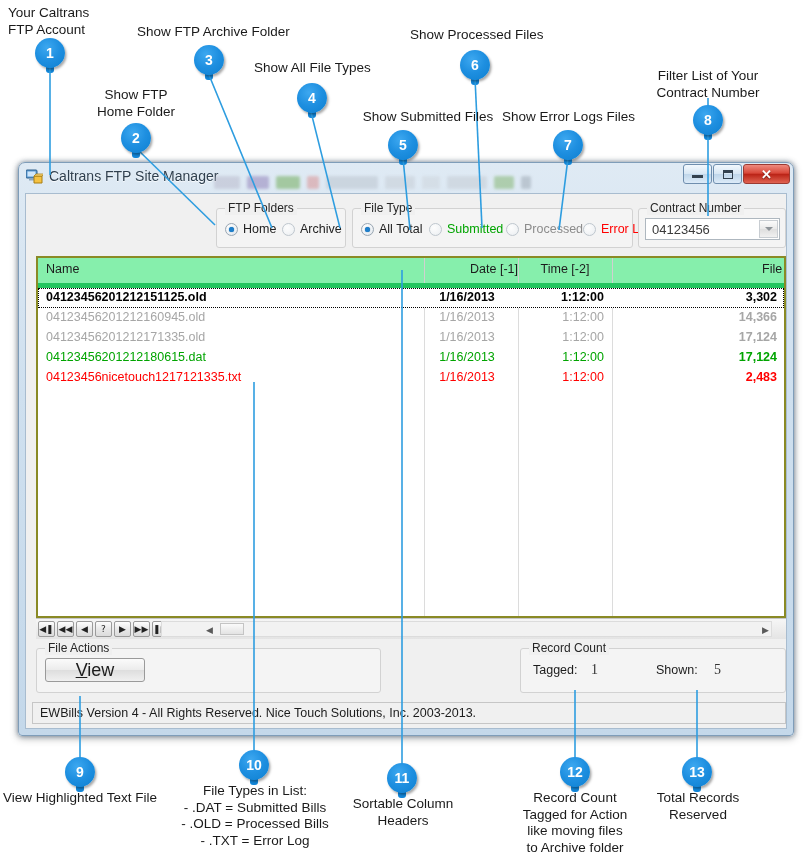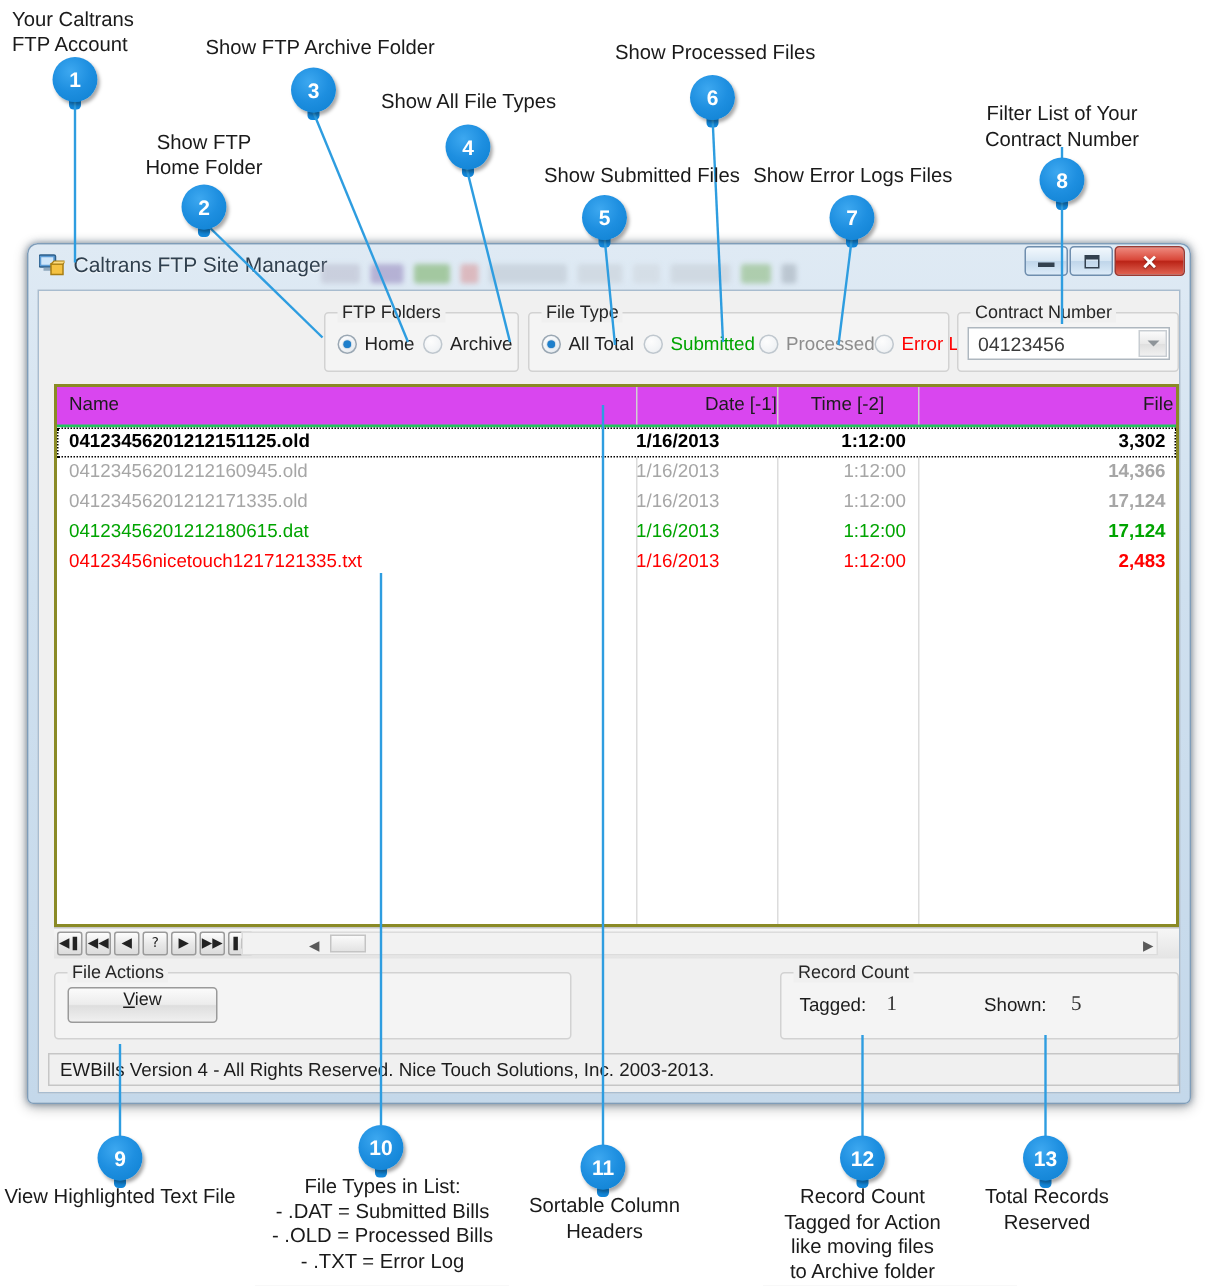--- a/index.html
+++ b/index.html
@@ -103,30 +103,30 @@
     border-radius:50%;background:#1d7fcc;box-shadow:0 0 1px #0d5a98;
   }
   .rdot.dim{border-color:#bfc7ce;background:radial-gradient(circle at 38% 33%,#fdfdfd,#f2f4f6 60%,#e6eaed);}
   .rlab{font-size:12.5px;margin-left:5px;color:#222;}
 
   
   #grid{
     position:absolute;background:#fff;border:2px solid #8a8a25;box-sizing:border-box;overflow:hidden;
   }
   .ghead{
-    position:relative;height:25px;background:#d946ef;border-bottom:2px solid #22c55e;
+    position:relative;height:25px;background:#86efac;border-bottom:5px solid #22c55e;
   }
   .ghead .hc{position:absolute;top:4px;font-size:12.5px;color:#1c1c1c;}
   .vsep{position:absolute;top:0;bottom:0;width:1px;background:#d0d0d0;}
   .row{position:relative;height:20px;white-space:nowrap;}
   .row .c{position:absolute;top:2px;font-size:12.5px;}
   .row.sel{background:#fff;outline:1px dotted #000;outline-offset:-1px;}
   .row.sel .c{font-weight:bold;color:#000;}
   .c.name{left:8px;}
-  .c.date{text-align:left;}
+  .c.date{text-align:center;}
   .c.time{text-align:right;}
   .c.size{text-align:right;font-weight:bold;}
   .gray{color:#a6a6a6;}
   .green{color:#00a400;}
   .red{color:#ff0000;}
   .blk{color:#000;}
   .colline{position:absolute;top:25px;bottom:0;width:1px;background:#dcdcdc;}
 
   
   #nav{
@@ -144,21 +144,21 @@
   .harrow{position:absolute;left:44px;top:3px;font-size:9px;color:#5a5a5a;}
   .harrow.r{left:auto;right:2px;}
 
   
   .rcrow{position:absolute;font-size:12.5px;color:#1c1c1c;white-space:nowrap;}
   .rcnum{font-family:"Liberation Serif","DejaVu Serif",serif;font-size:14px;color:#333;}
 
   .vbtn{
     position:absolute;border:1px solid #9a9a9a;border-radius:3px;box-sizing:border-box;
     background:linear-gradient(to bottom,#fbfbfb 0%,#ececec 48%,#dedede 52%,#f0f0f0 100%);
-    display:flex;align-items:flex-start;justify-content:center;font-size:12px;color:#1c1c1c;
+    display:flex;align-items:flex-end;justify-content:center;font-size:18px;color:#1c1c1c;
   }
   .vbtn u{text-decoration:underline;}
 
   #statusbar{
     position:absolute;background:#f0f0f0;border:1px solid #c6c6c6;box-sizing:border-box;
     display:flex;align-items:center;
   }
   #statusbar span{font-size:12.5px;color:#1c1c1c;padding-left:7px;white-space:nowrap;}
 </style>
 </head>

